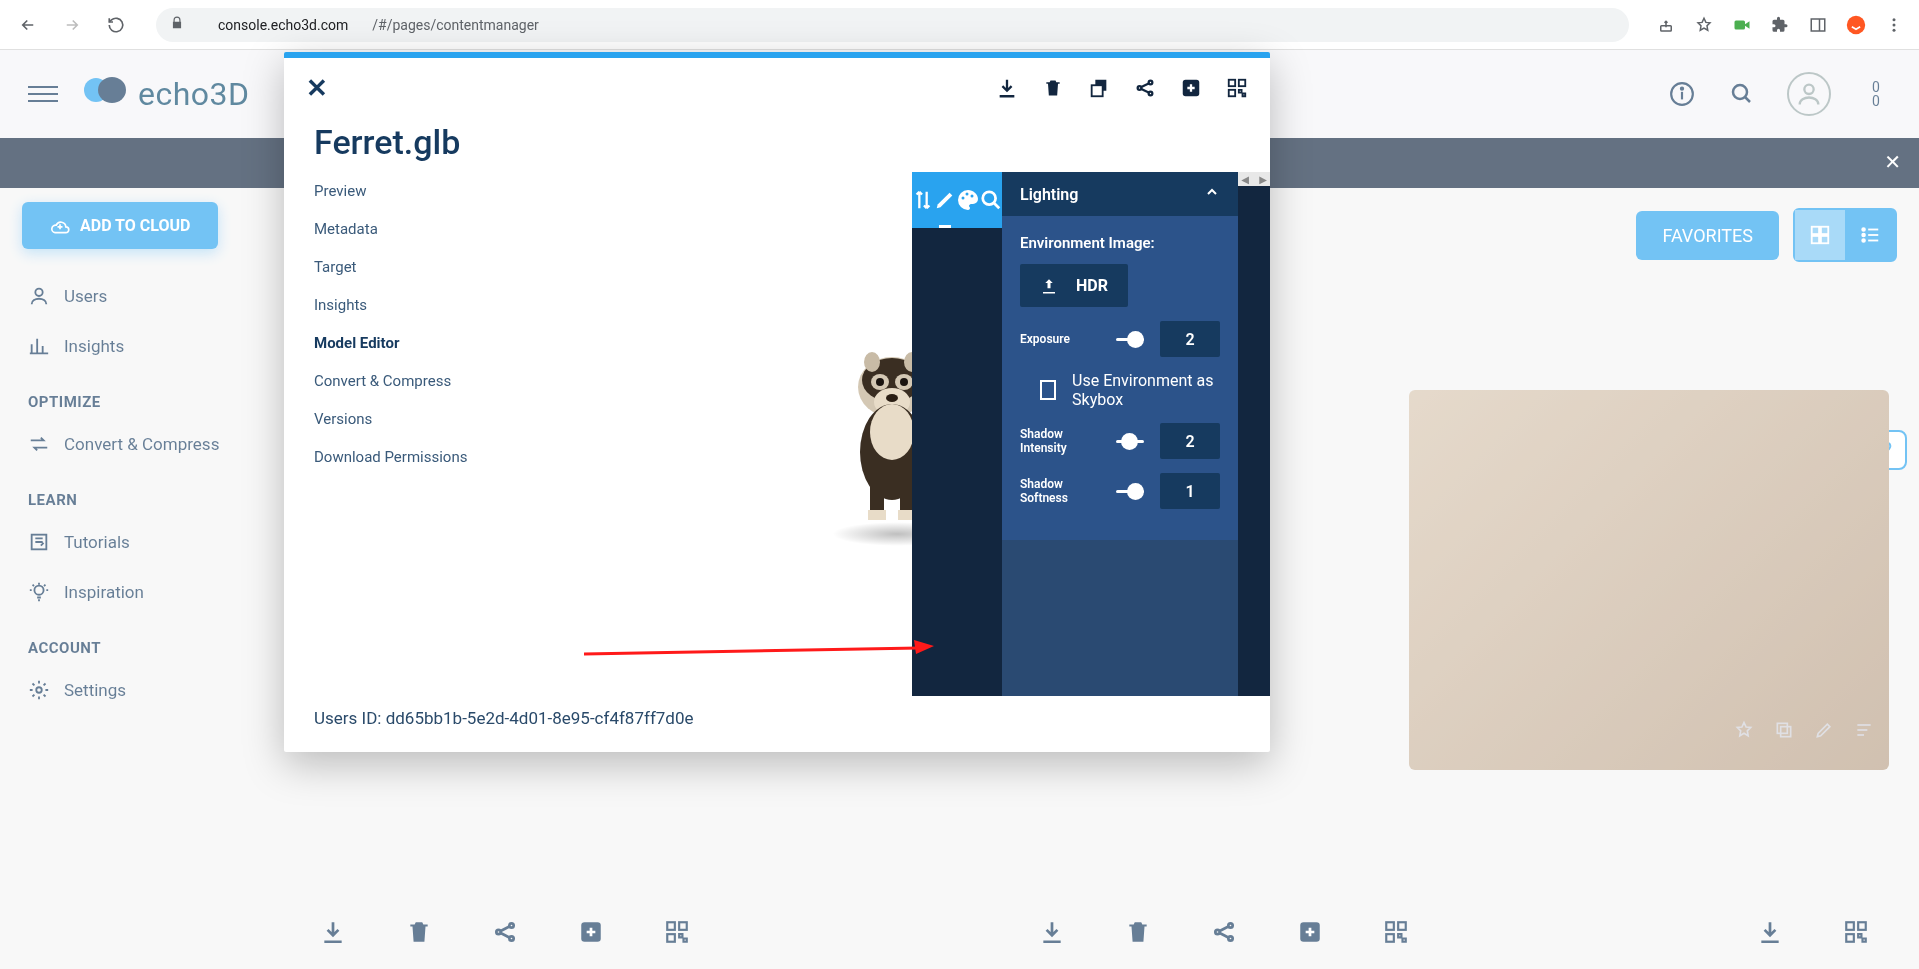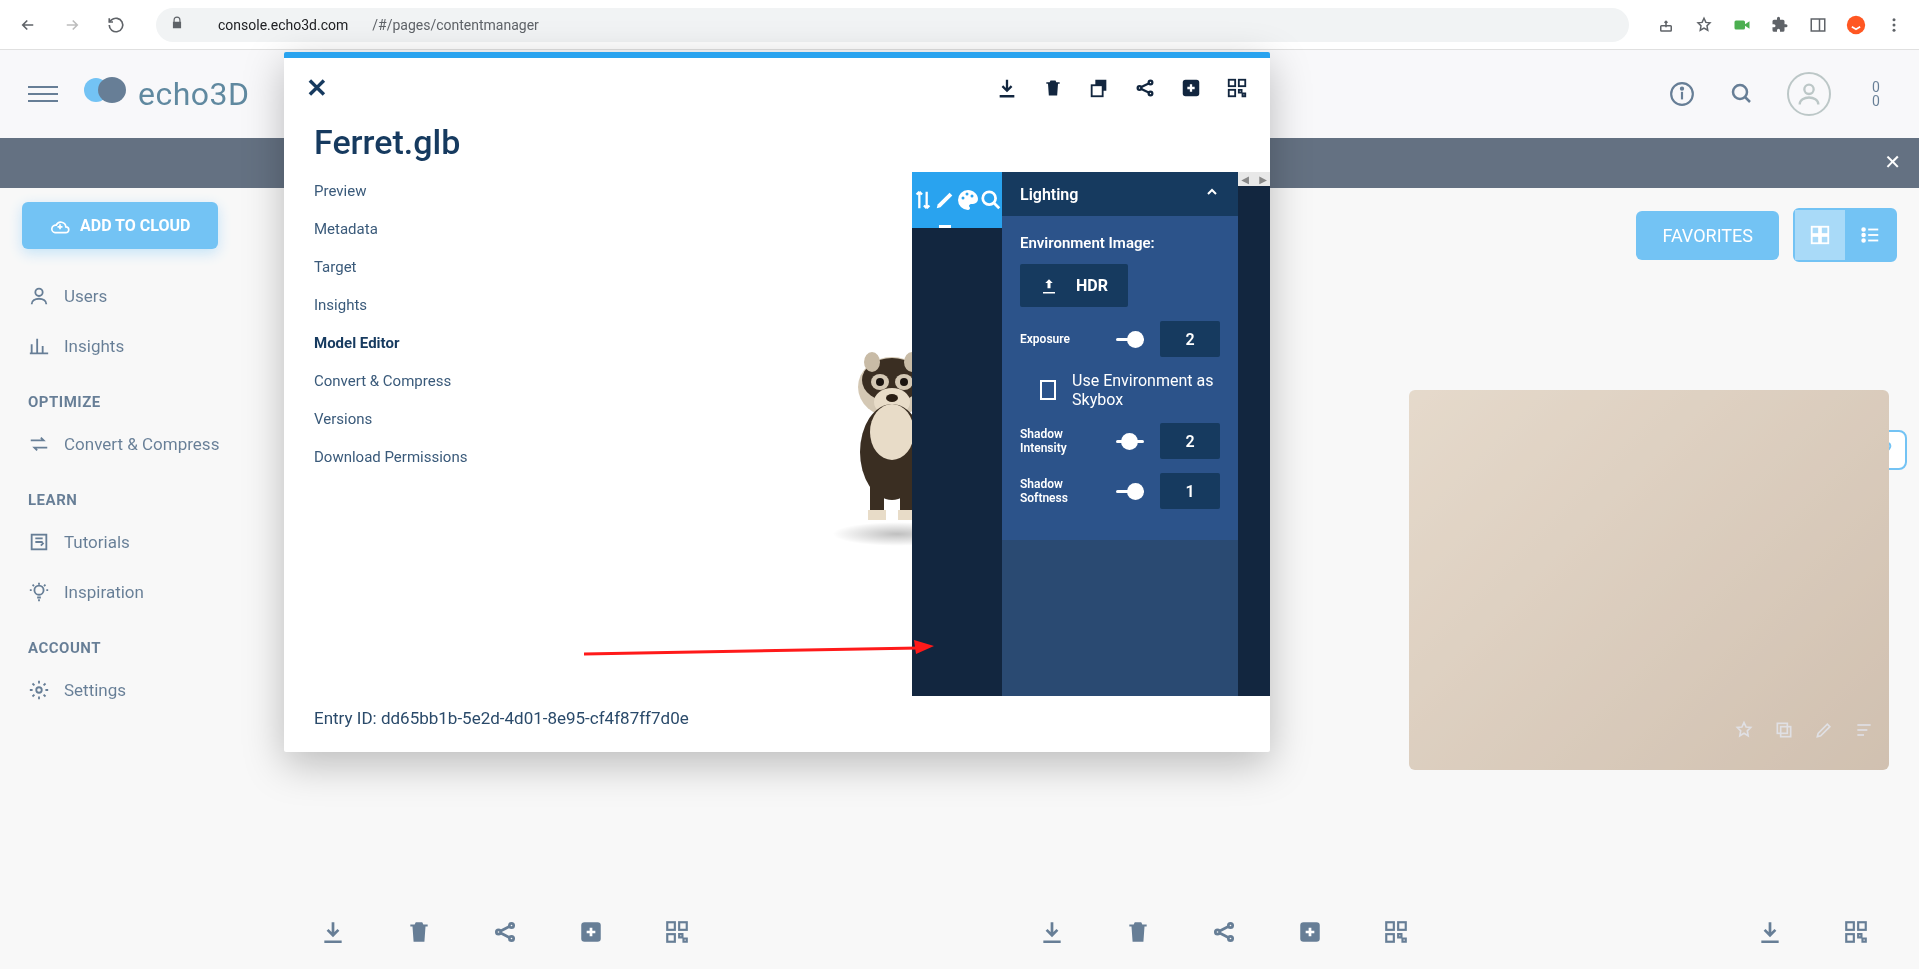--- a/index.html
+++ b/index.html
@@ -541,21 +541,21 @@
       </div>
       <div class="hscrollbar">
         <div class="arrow">◀</div>
           <div class="track"></div>
           <div class="arrow">▶</div>
       </div>
       <div class="panel-bottom"></div>
     </div>
   </div>
   <div class="modal-footer">
-    <span>Entry ID: </span><span>dd65bb1b-5e2d-4d01-8e95-cf4f87ff7d0e</span>
+    <span>Users ID: </span><span>dd65bb1b-5e2d-4d01-8e95-cf4f87ff7d0e</span>
   </div>
 
   <div class="red-arrow">
     <svg viewBox="0 0 350 20">
         <line x1="0" y1="10" x2="335" y2="4" stroke="#ff1a1a" stroke-width="3"></line>
         <polygon points="350,2 330,-4 332,10" fill="#ff1a1a"></polygon>
       </svg>
   </div>
 </div>
 

